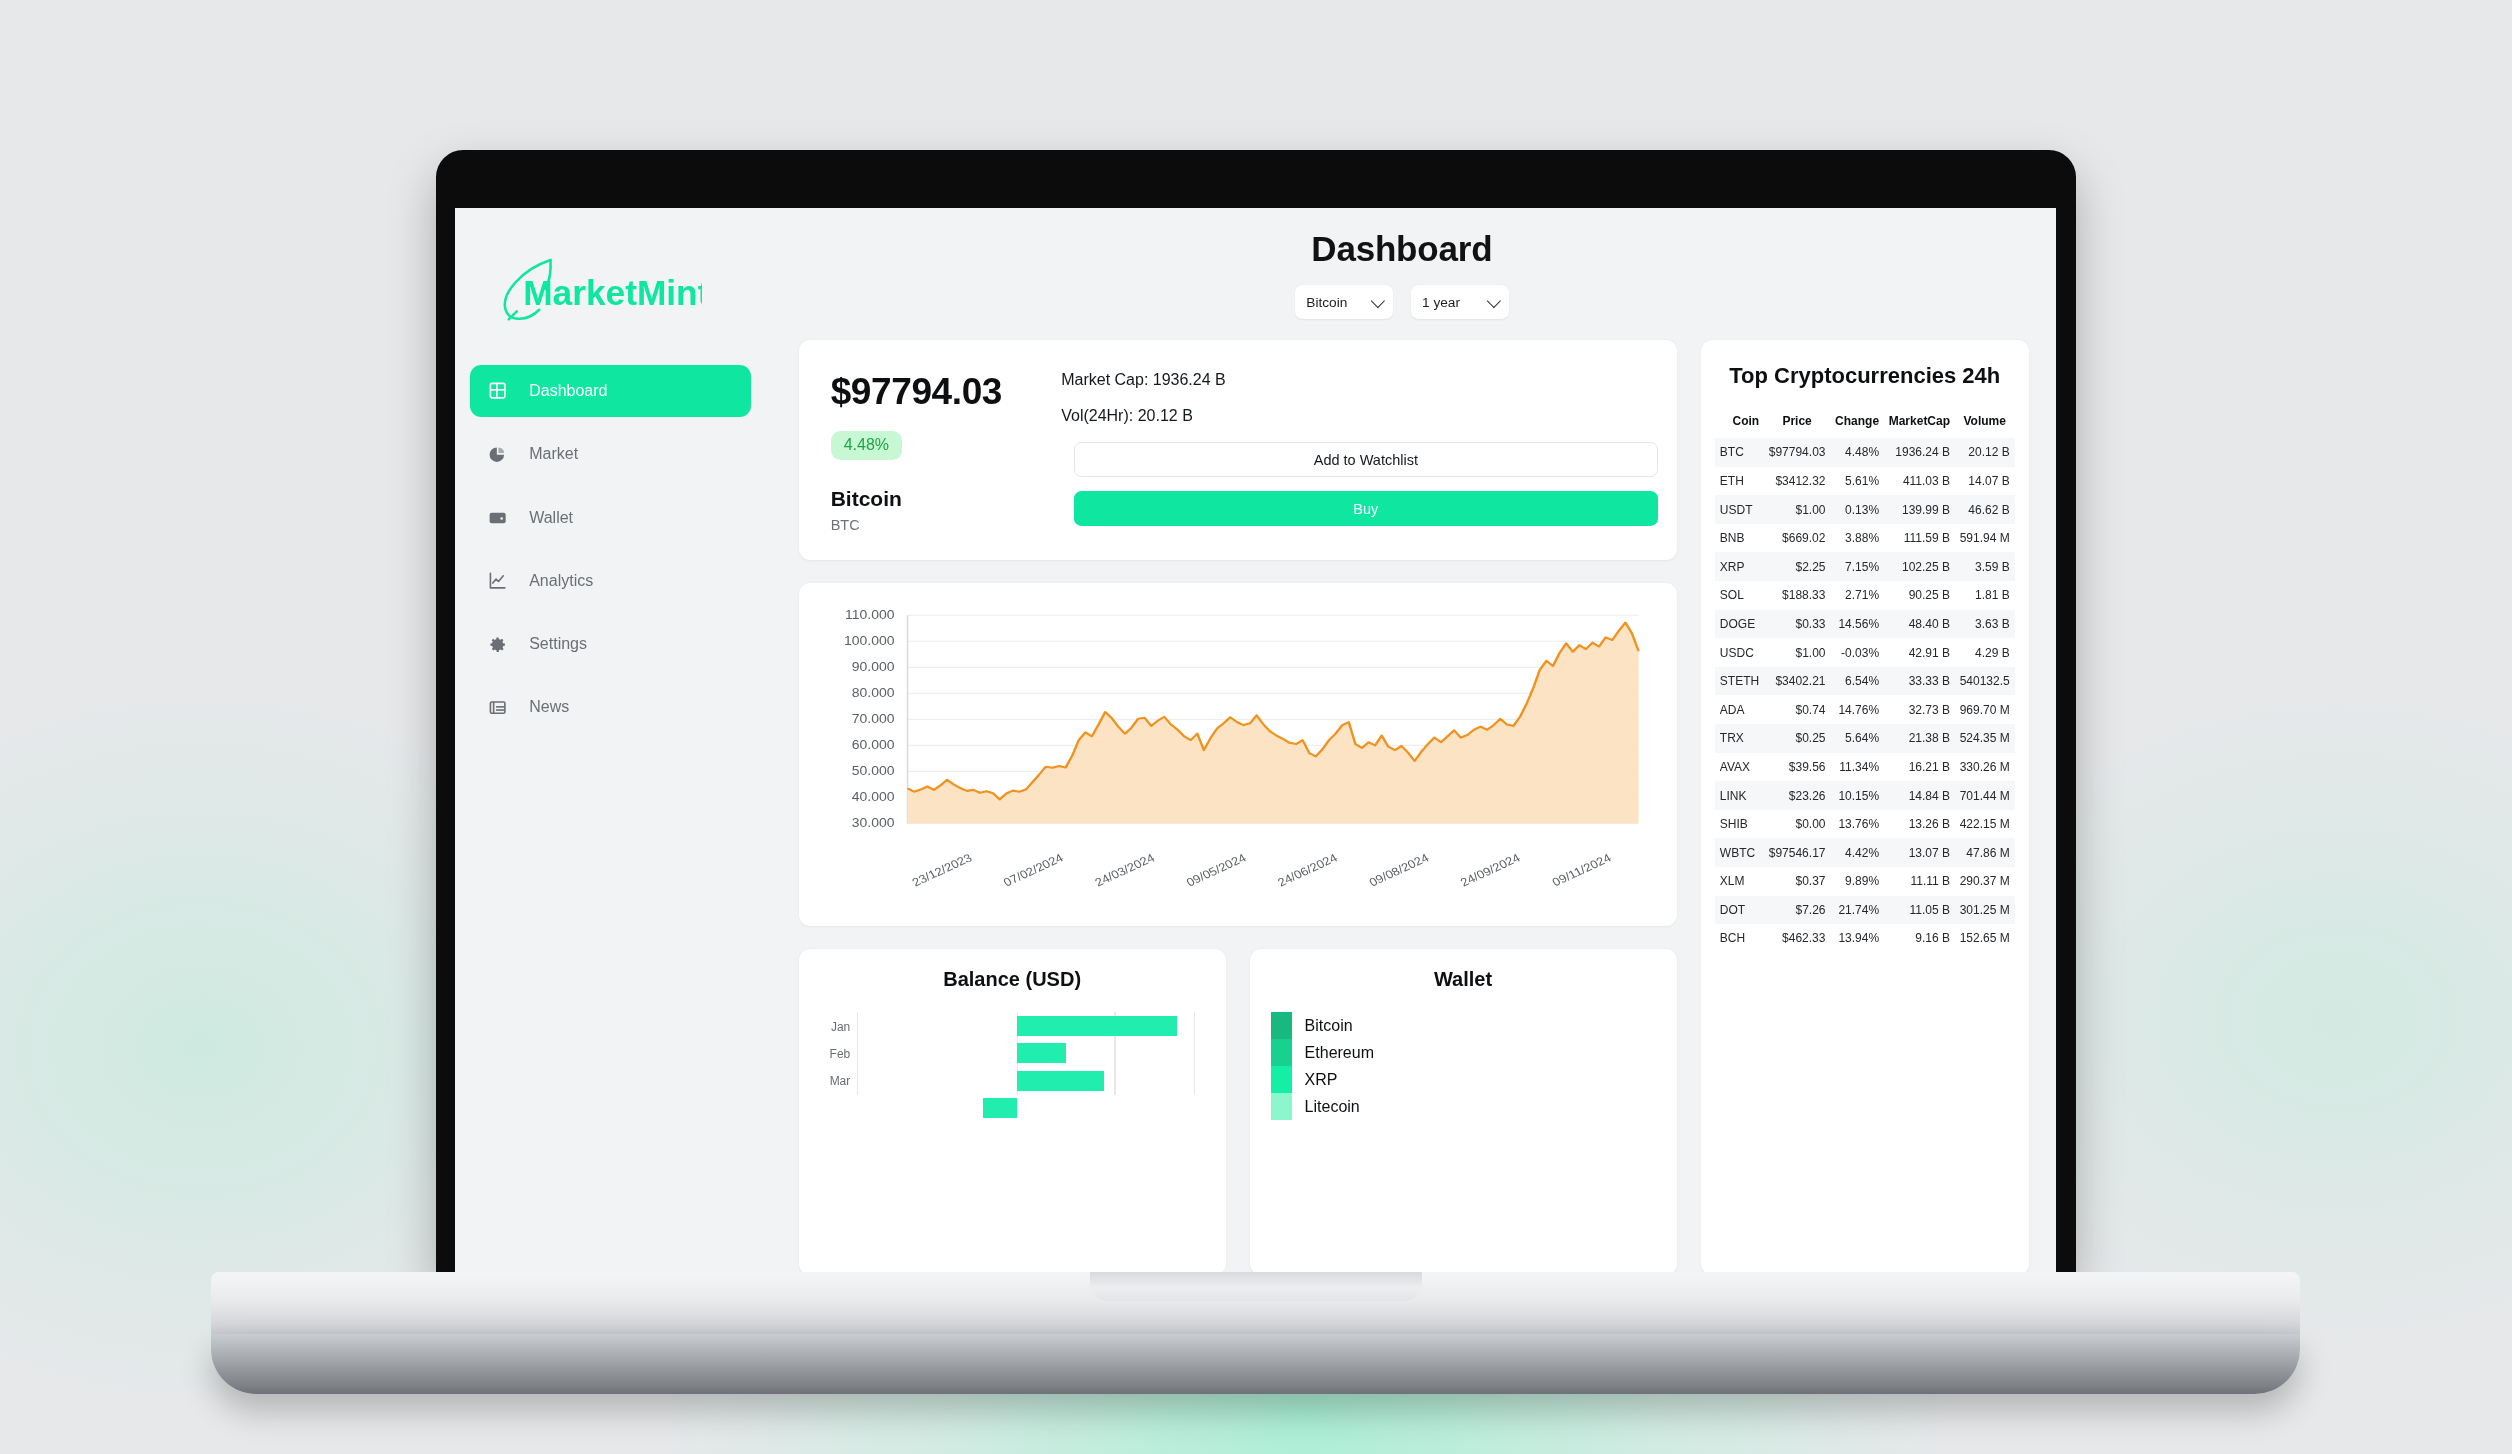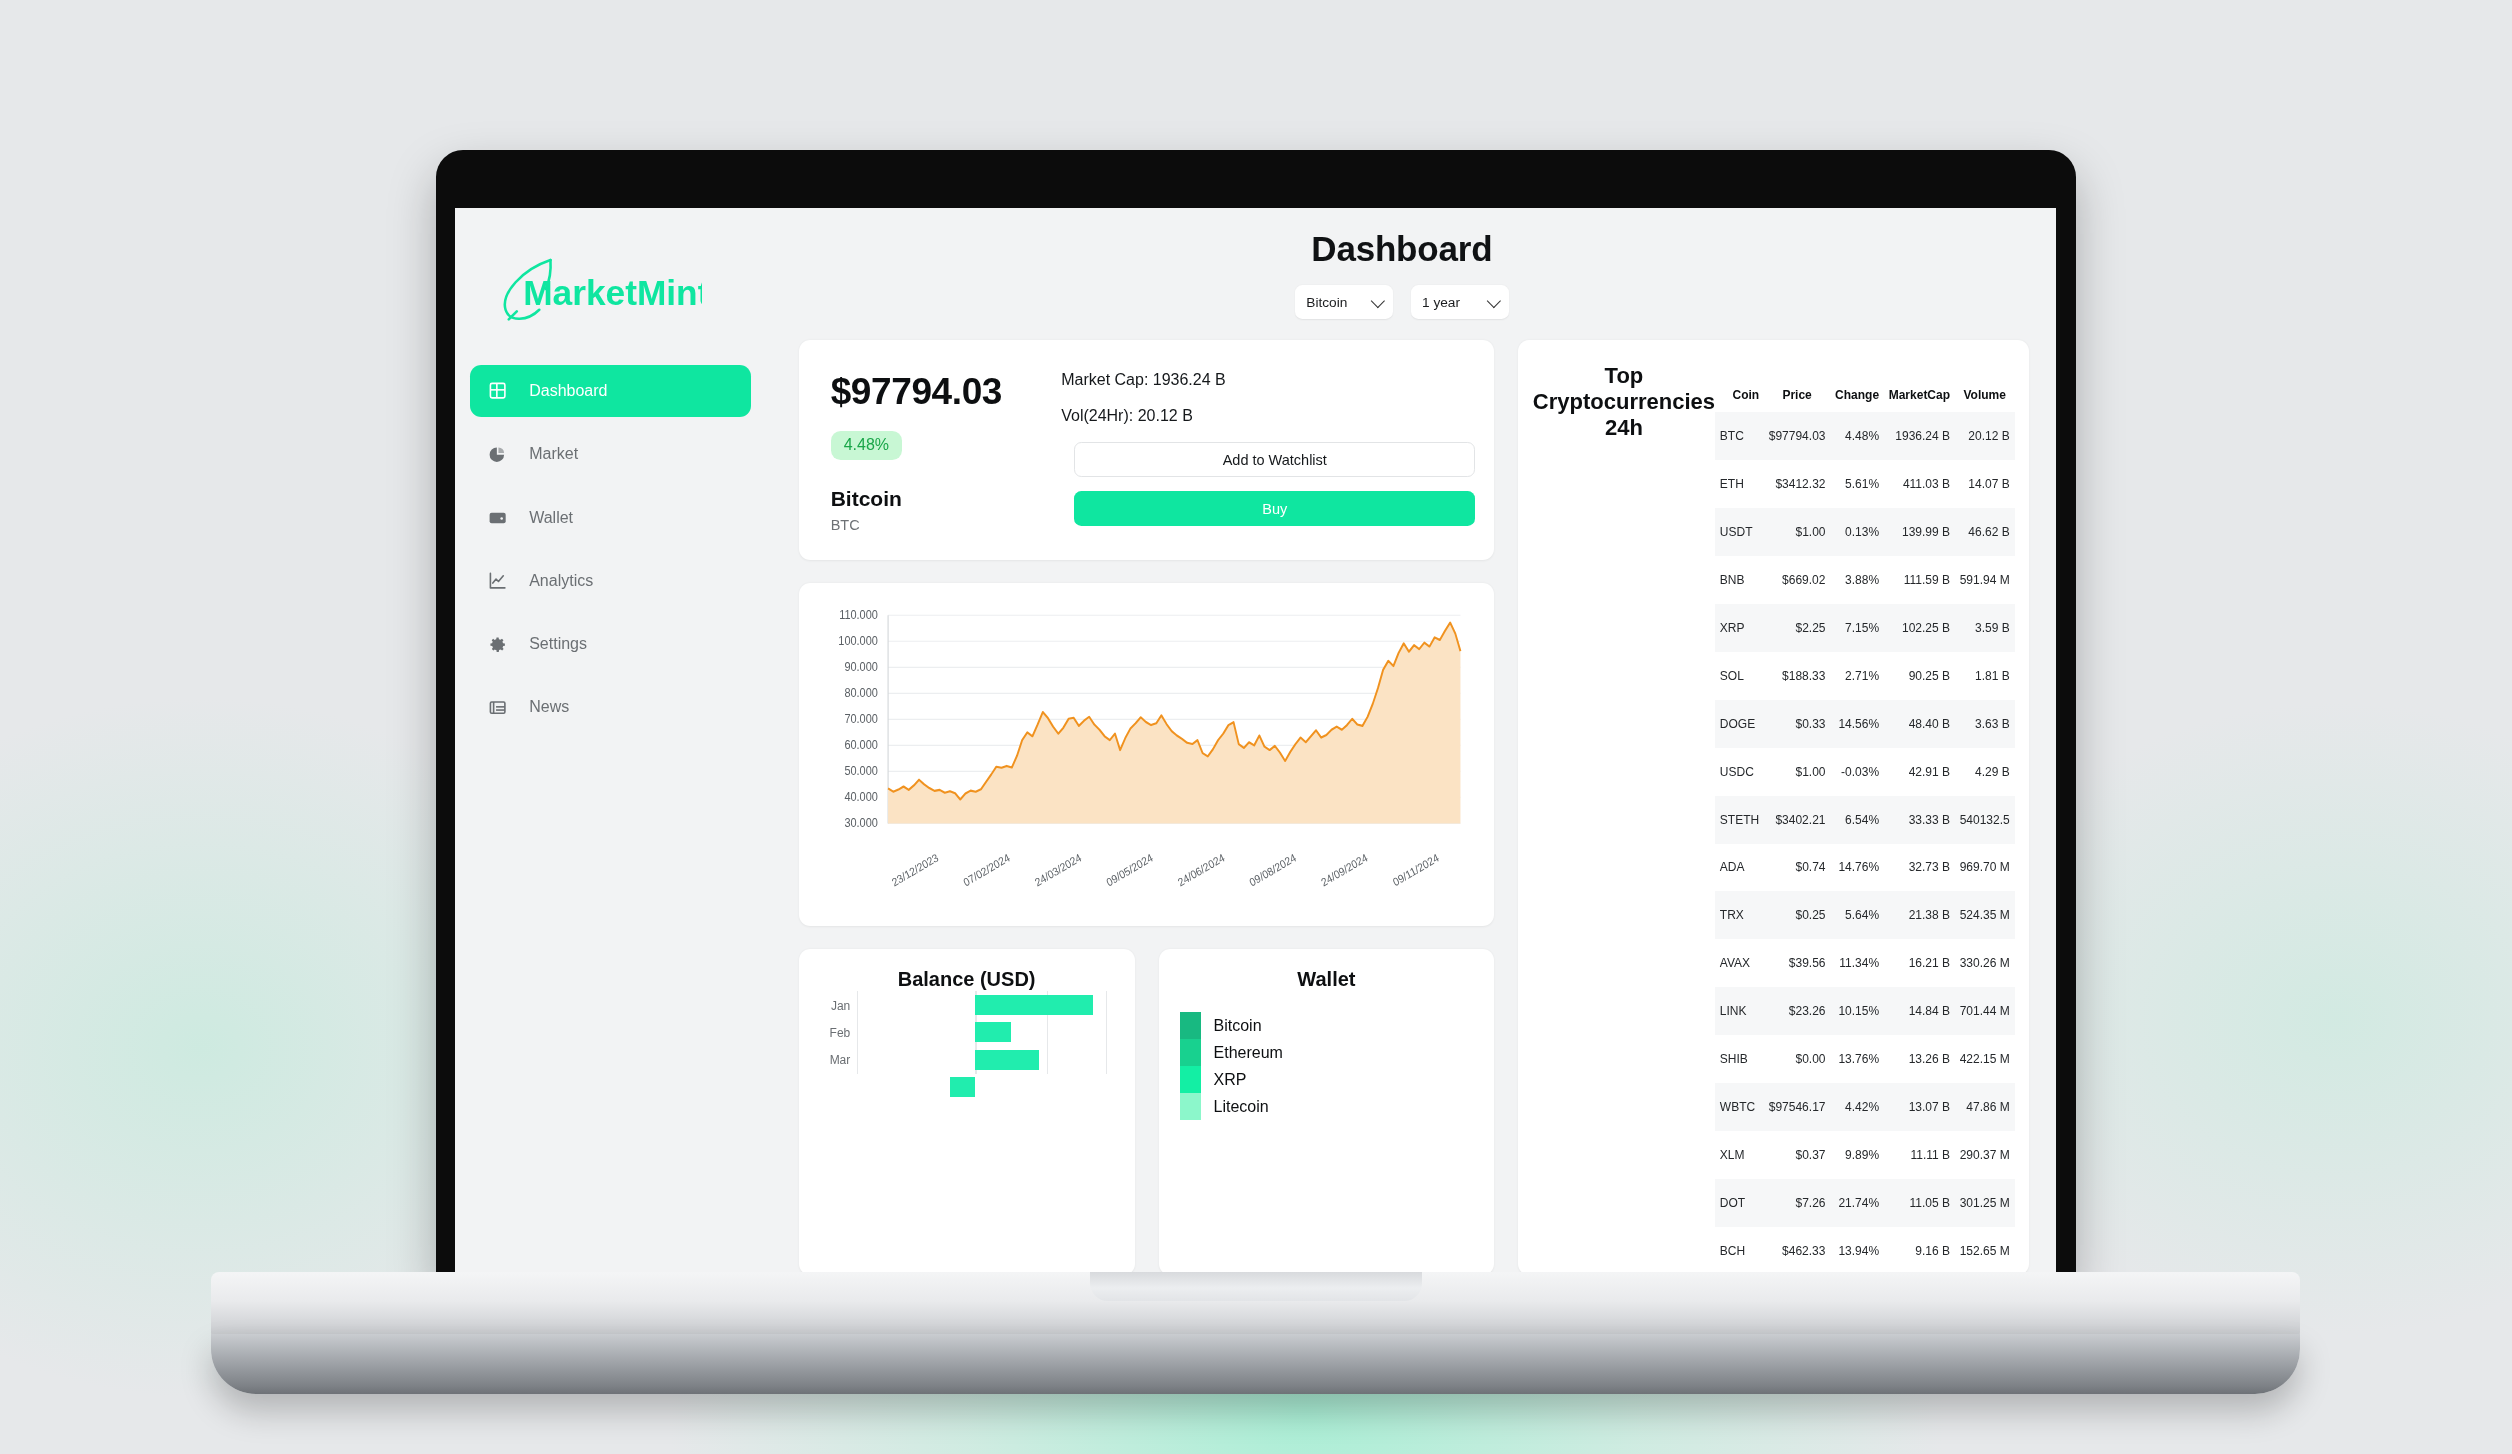--- a/index.html
+++ b/index.html
@@ -140,35 +140,35 @@
   .axis-line { stroke: #d6d9dc; stroke-width: 1.6; }
   .ytick { font-size: 15px; fill: #5b6065; font-family: "Liberation Sans", sans-serif; text-anchor: end; }
   .xtick { font-size: 14px; fill: #5b6065; font-family: "Liberation Sans", sans-serif; }
 
   
   .bottom-row { display: flex; gap: 24px; flex: 1 1 auto; min-height: 0; }
   .bal-card { flex: 1 1 0; padding: 19.3px 21px 0 21px; overflow: hidden; }
   .wal-card { flex: 1 1 0; padding: 19.3px 21px 0 21px; overflow: hidden; }
   .mini-title { text-align: center; font-size: 20px; font-weight: 700; color: #0d0f11; }
 
-  .bal-body { display: flex; }
+  .bal-body { margin-top: 21px; display: flex; }
   .bal-months { width: 37px; padding-top: 1.6px; }
   .bal-month { font-size: 12px; color: #6a6e72; height: 27px; line-height: 27px; text-align: right; padding-right: 6.4px; }
   .bal-plot { flex: 1; position: relative; border-left: 1.2px solid #e6e8ea; }
   .bal-vline { position: absolute; top: 0; bottom: 0; width: 1.2px; background: #e6e8ea; }
   .bal-bar { position: absolute; height: 19.3px; background: #21edae; }
 
   .wal-body { margin-top: 21px; display: flex; gap: 13px; }
   .wal-swatches { width: 21px; flex: 0 0 21px; }
   .wal-sw { height: 27px; width: 21px; }
   .wal-labels { flex: 1; }
   .wal-label { font-size: 16px; color: #0d0f11; height: 27px; line-height: 27px; }
 
   
-  .table-card { padding: 22.6px 14.5px 0 14.5px; height: 100%; display: flex; }
+  .table-card { padding: 22.6px 14.5px 0 14.5px; height: 100%; display: flex; flex-direction: column; }
   .table-title { text-align: center; font-size: 22px; font-weight: 700; color: #0d0f11; }
   table { width: 100%; border-collapse: collapse; margin-top: 21px; }
   thead th { font-size: 12px; font-weight: 700; color: #0d0f11; padding: 4.8px 4.8px 9.7px 4.8px; text-align: center; }
   thead th:first-child { text-align: right; }
   tbody td { font-size: 12px; color: #25282b; padding: 7.3px 4.8px; text-align: right; white-space: nowrap; }
   tbody td:first-child { text-align: left; }
   tbody tr:nth-child(odd) { background: #f6f7f8; }
 </style>
 </head>
 <body>

